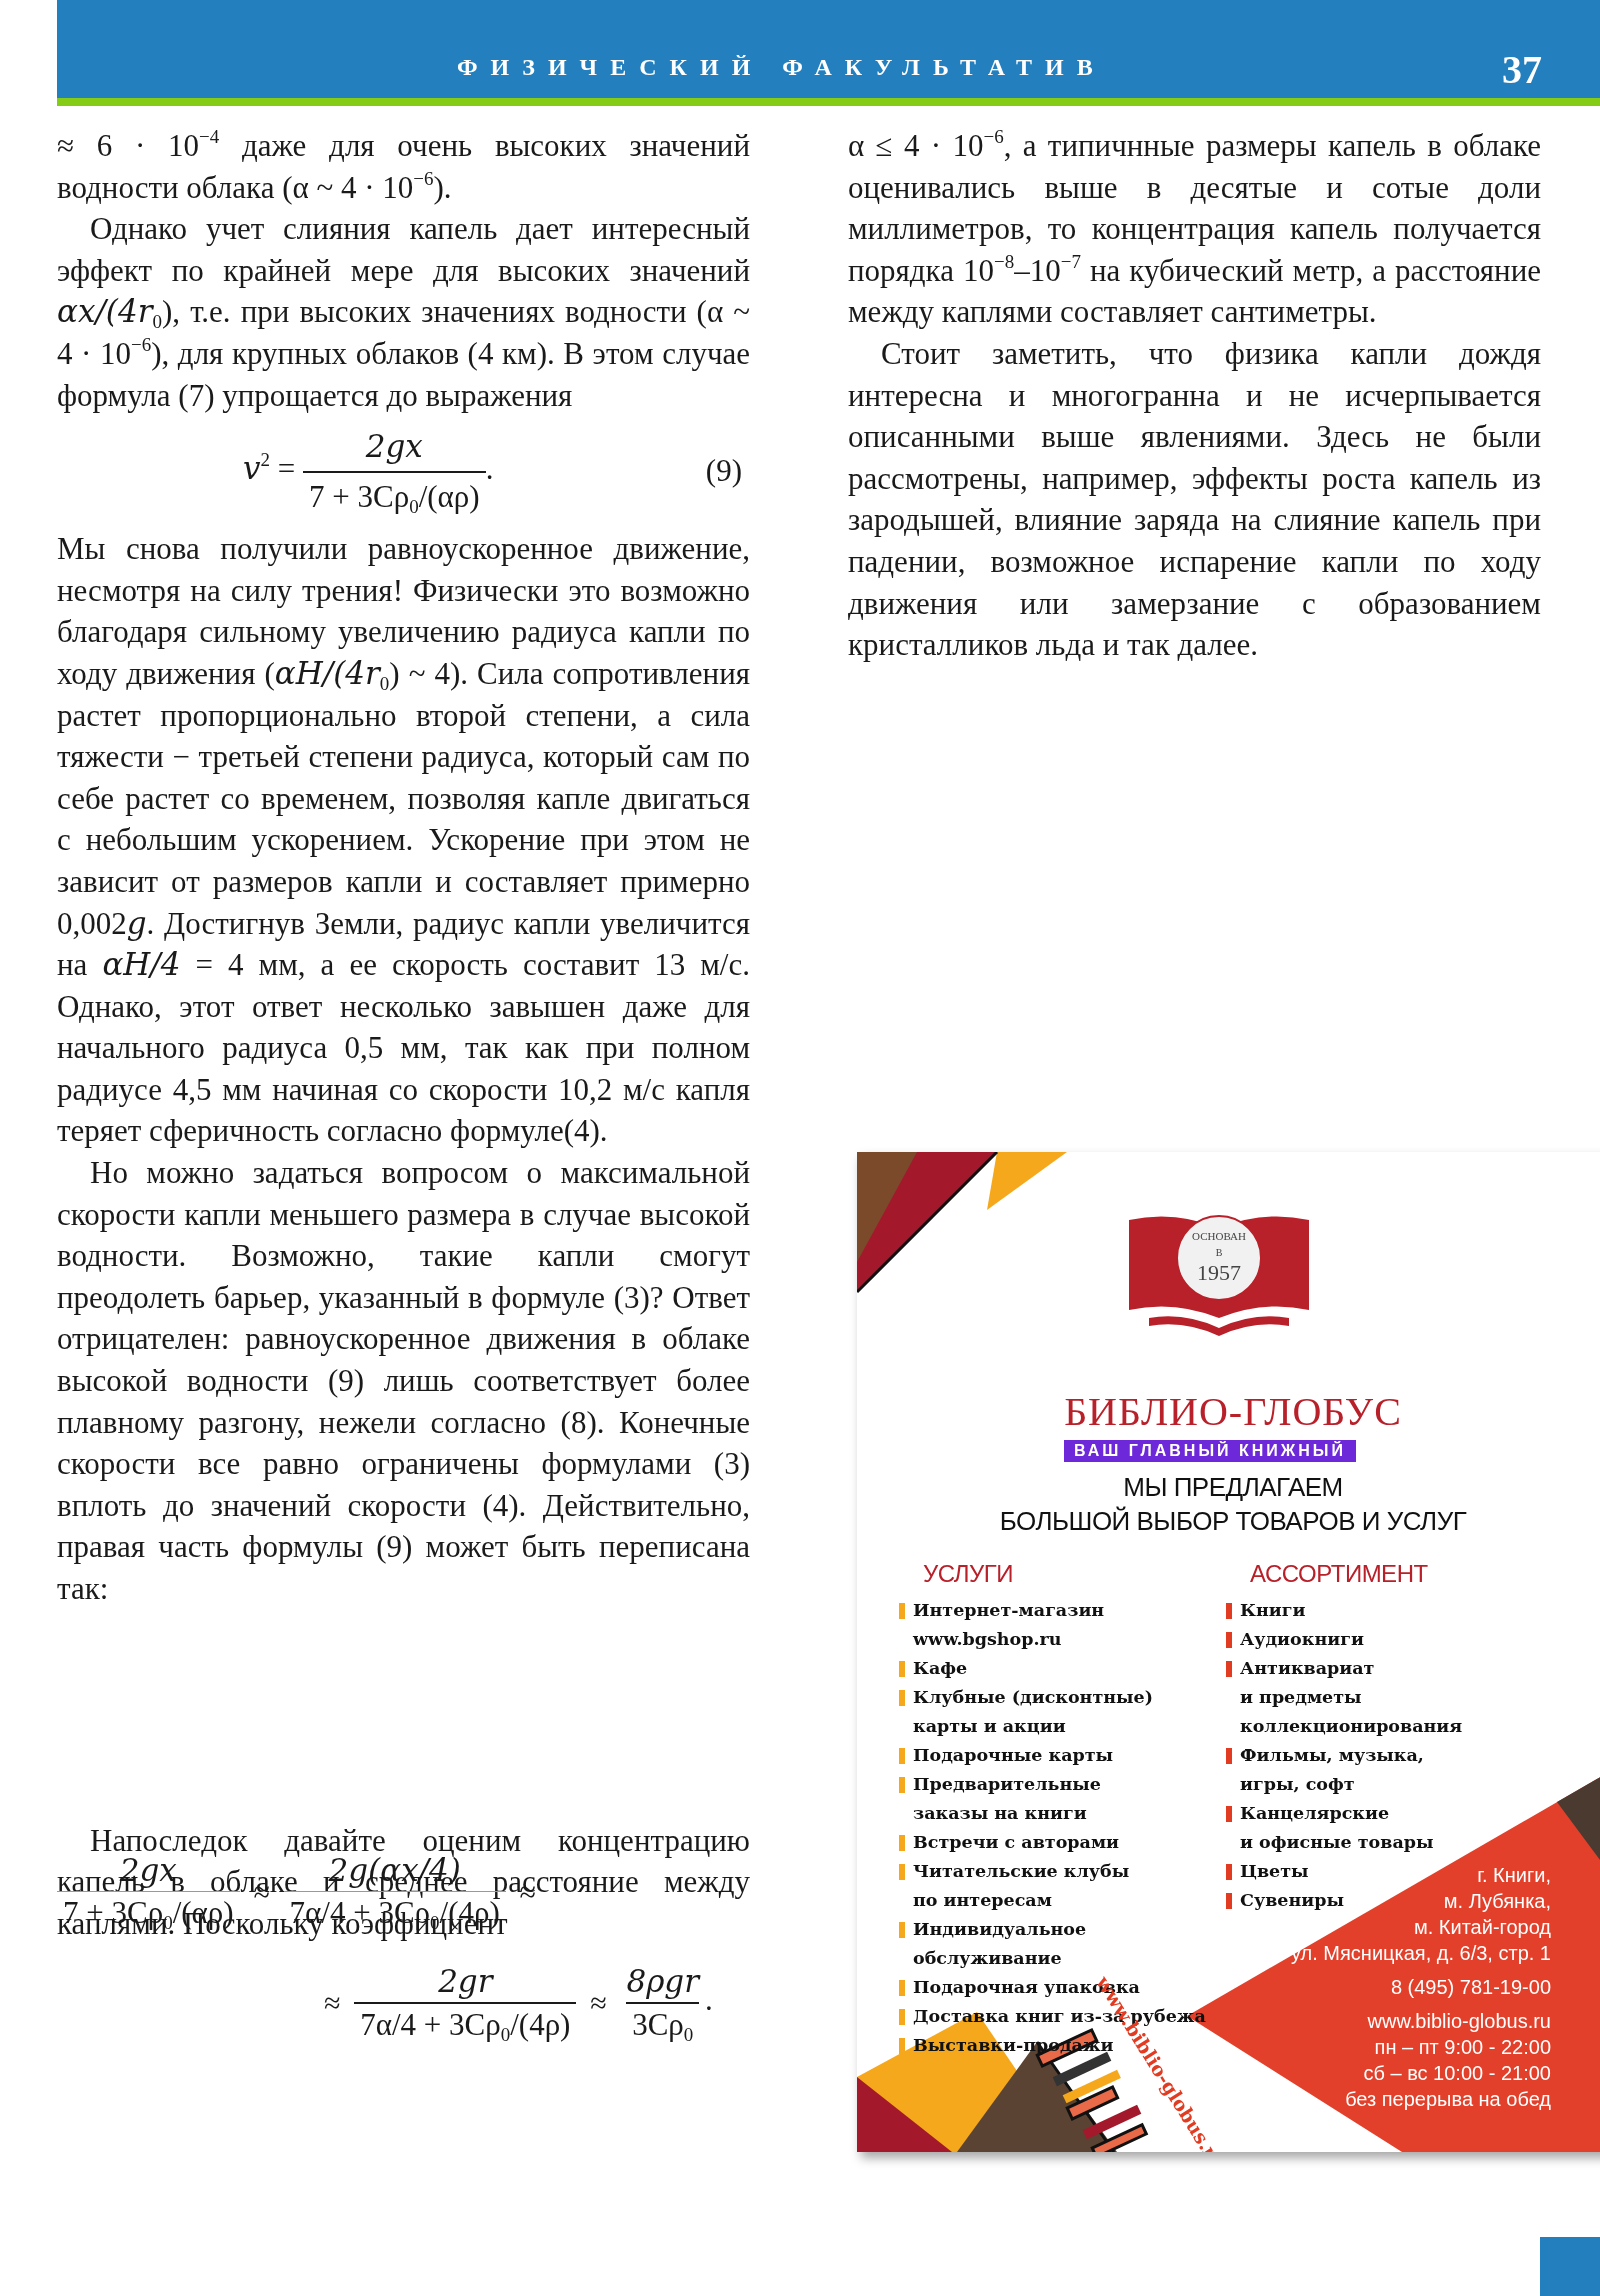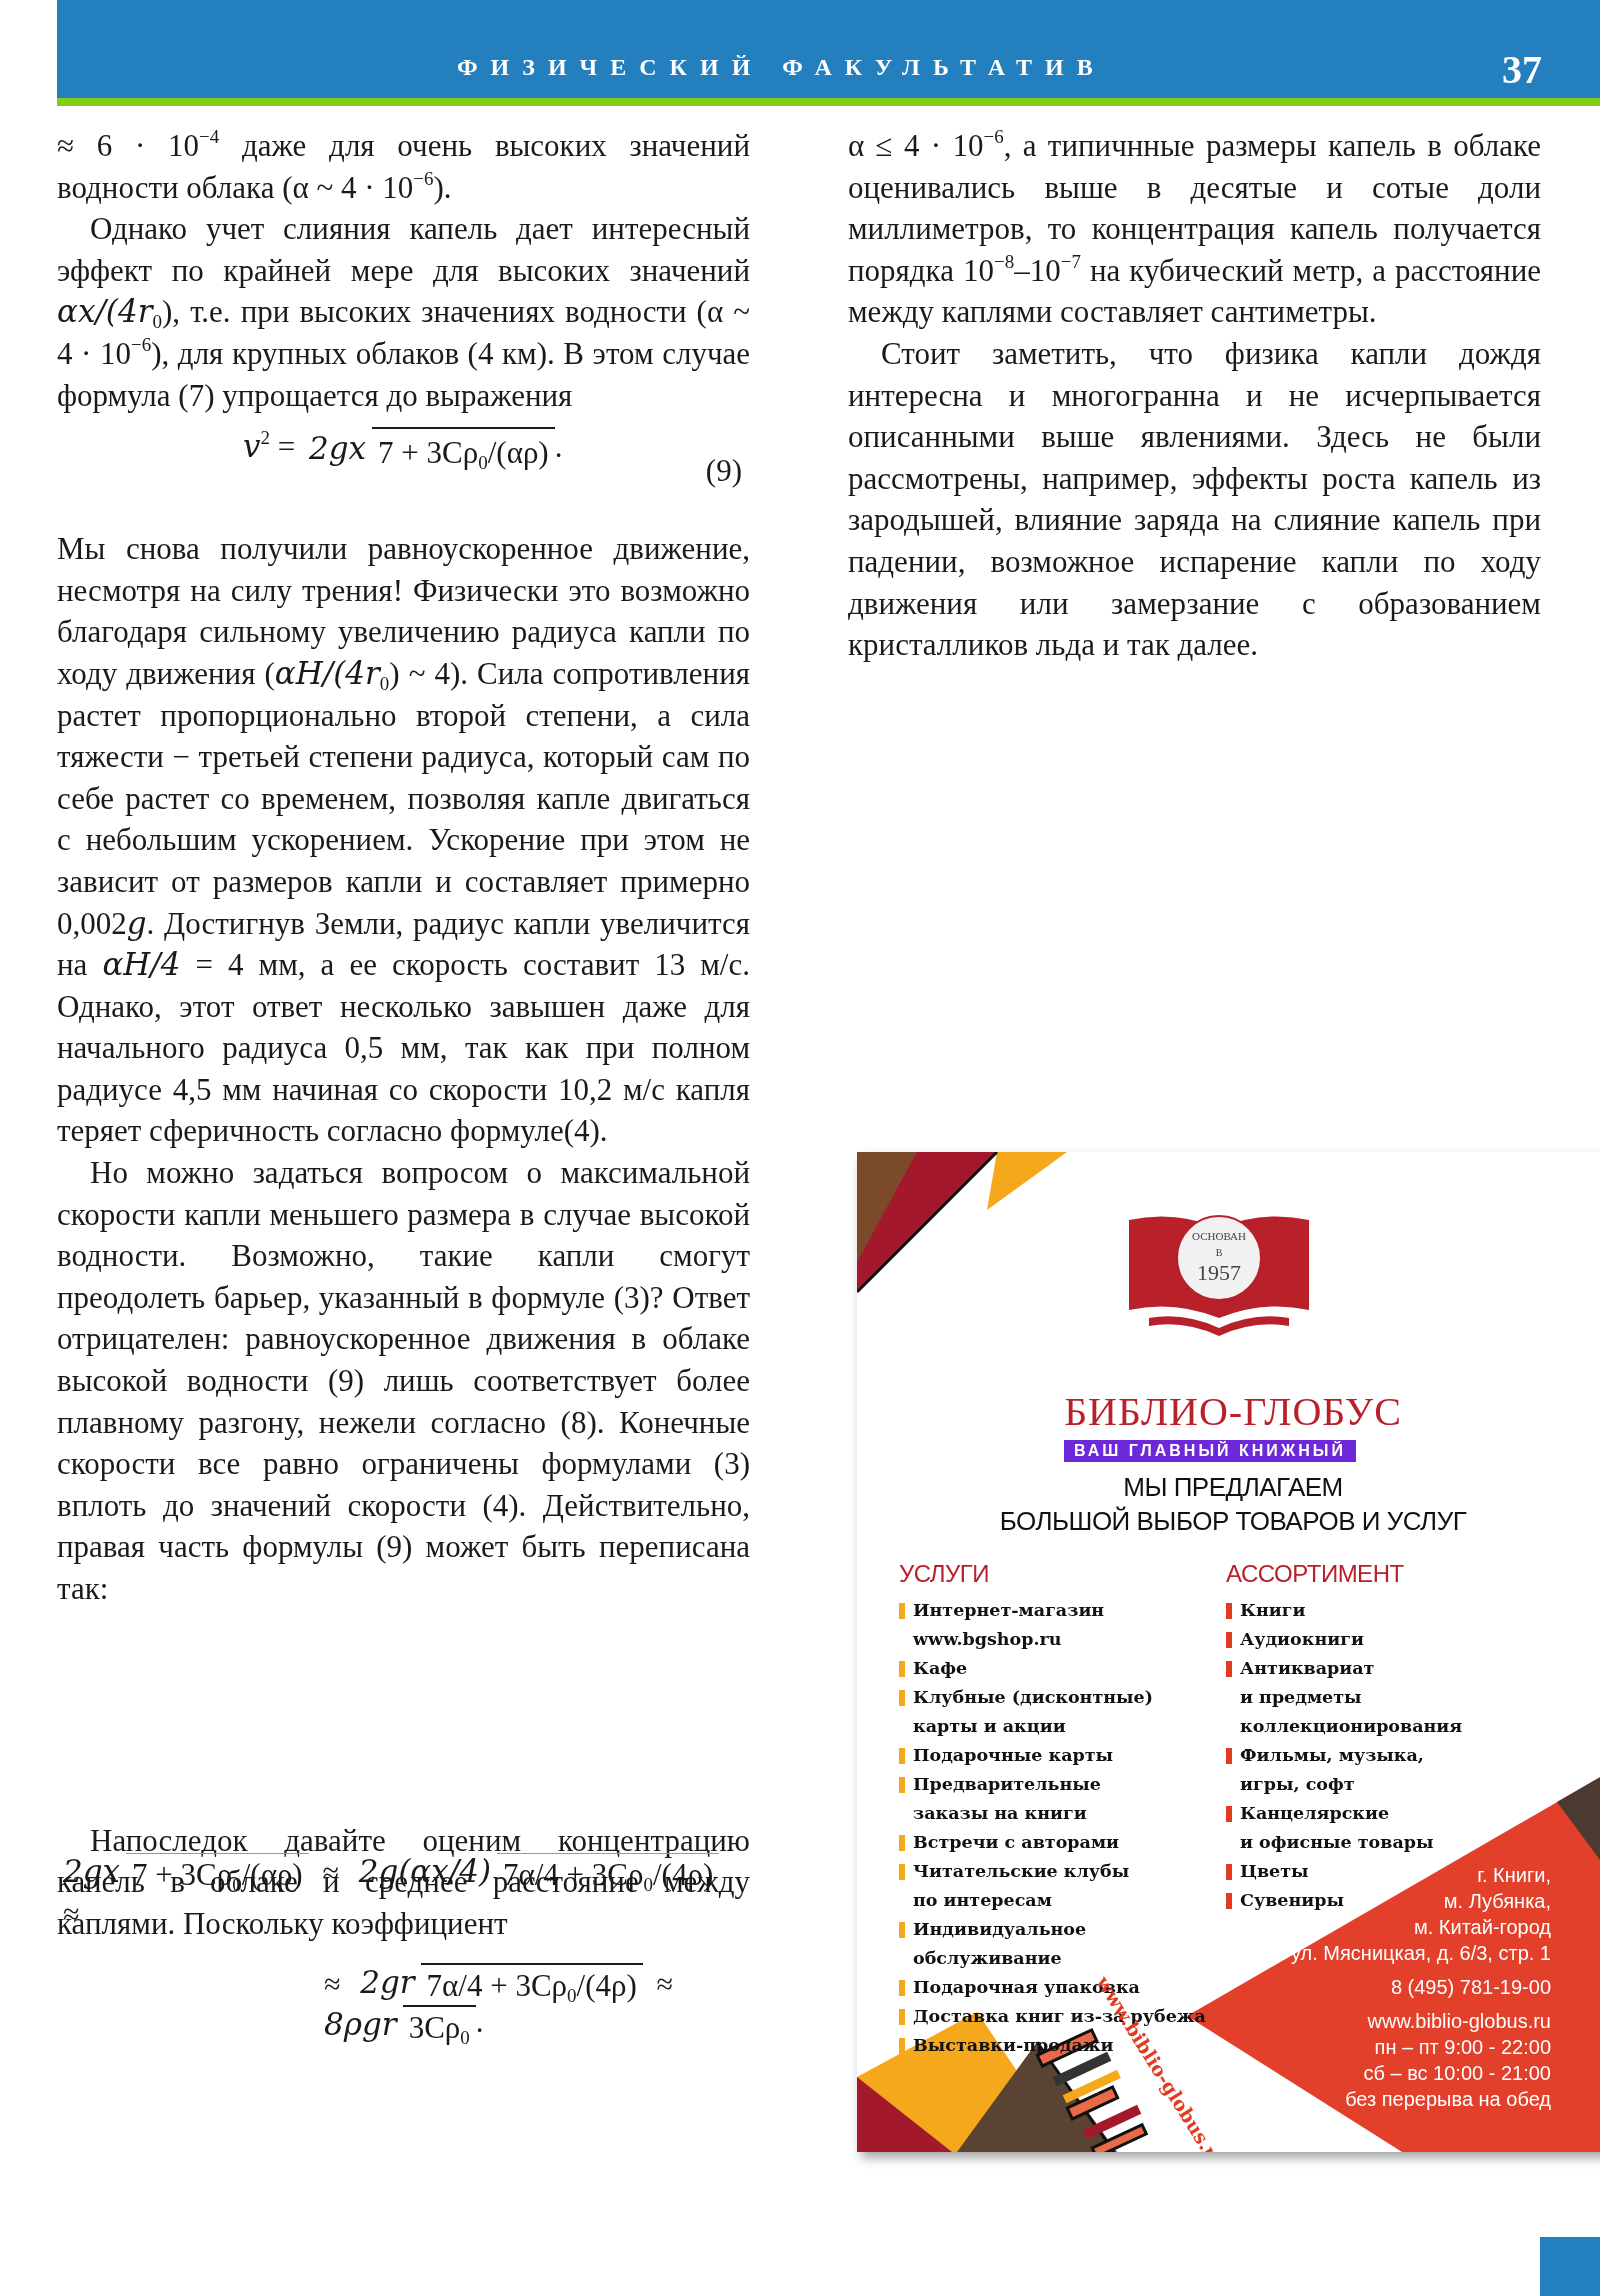--- a/index.html
+++ b/index.html
@@ -37,21 +37,21 @@
   .col p { margin: 0; }
   .col p.indent { text-indent: 33px; }
   .m { font-family: "DejaVu Serif", "Liberation Serif", serif; font-style: italic; }
   sup { font-size: 19px; line-height: 0; vertical-align: 13px; }
   sub { font-size: 19px; line-height: 0; vertical-align: -6px; }
 
   
   .eq {
     position: relative; height: 100px; font-family: "Liberation Serif", serif;
   }
-  .frac { display: inline-flex; flex-direction: row; align-items: center; vertical-align: middle; }
+  .frac { display: inline-flex; flex-direction: column; align-items: center; vertical-align: middle; }
   .frac .num { padding: 0 6px 3px; }
   .frac .den { border-top: 2px solid #1a1a1a; padding: 3px 6px 0; }
   .eq9 { text-align: center; height: 104px; margin: 4px 8px; }
   .eq9 .body { position: absolute; left: 178px; top: 6px; font-size: 31px; }
   .eq9 .num-label { position: absolute; right: 0; top: 30px; font-size: 31px; }
   .eq-long1 { position: absolute; left: 0; top: 1855px; width: 693px; height: 95px; font-size: 31px; }
   .eq-long2 { position: absolute; left: 260px; top: 1955px; width: 480px; height: 100px; font-size: 31px; }
   .approx { display: inline-block; vertical-align: middle; margin: 0 6px; font-size: 30px; }
   .frac.thin .den { border-top: 1px solid #999; }
 
@@ -69,21 +69,21 @@
   }
   .ad-slogan {
     position: absolute; left: 207px; top: 288px; width: 292px; height: 22px;
     background: #6d28d9; color: #fff; text-align: center; font-weight: bold;
     font-size: 16px; line-height: 22px; letter-spacing: 3px;
   }
   .ad-headline {
     position: absolute; left: 0; width: 752px; top: 318px; text-align: center;
     font-size: 26px; line-height: 34px; color: #111; letter-spacing: -0.5px;
   }
-  .ad-sec-title { position: absolute; color: #b8202a; font-size: 24px; letter-spacing: -0.5px; }
+  .ad-sec-title { position: absolute; color: #b8202a; font-size: 24px; letter-spacing: -0.5px; margin-left: 24px; }
   .ad-list {
     position: absolute; margin: 0; padding: 0; list-style: none;
     font-family: "DejaVu Serif", serif; font-weight: bold; font-size: 17.5px; line-height: 29px; color: #111;
   }
   .ad-list li { position: relative; padding-left: 14px; }
   .ad-list li .bul { position: absolute; left: 0; top: 7px; width: 6px; height: 16px; }
   .ad-list li .line2 { display: block; }
   .services li .bul { background: #f6a81d; }
   .assort li .bul { background: #e13c22; }
   .ad-contacts {

